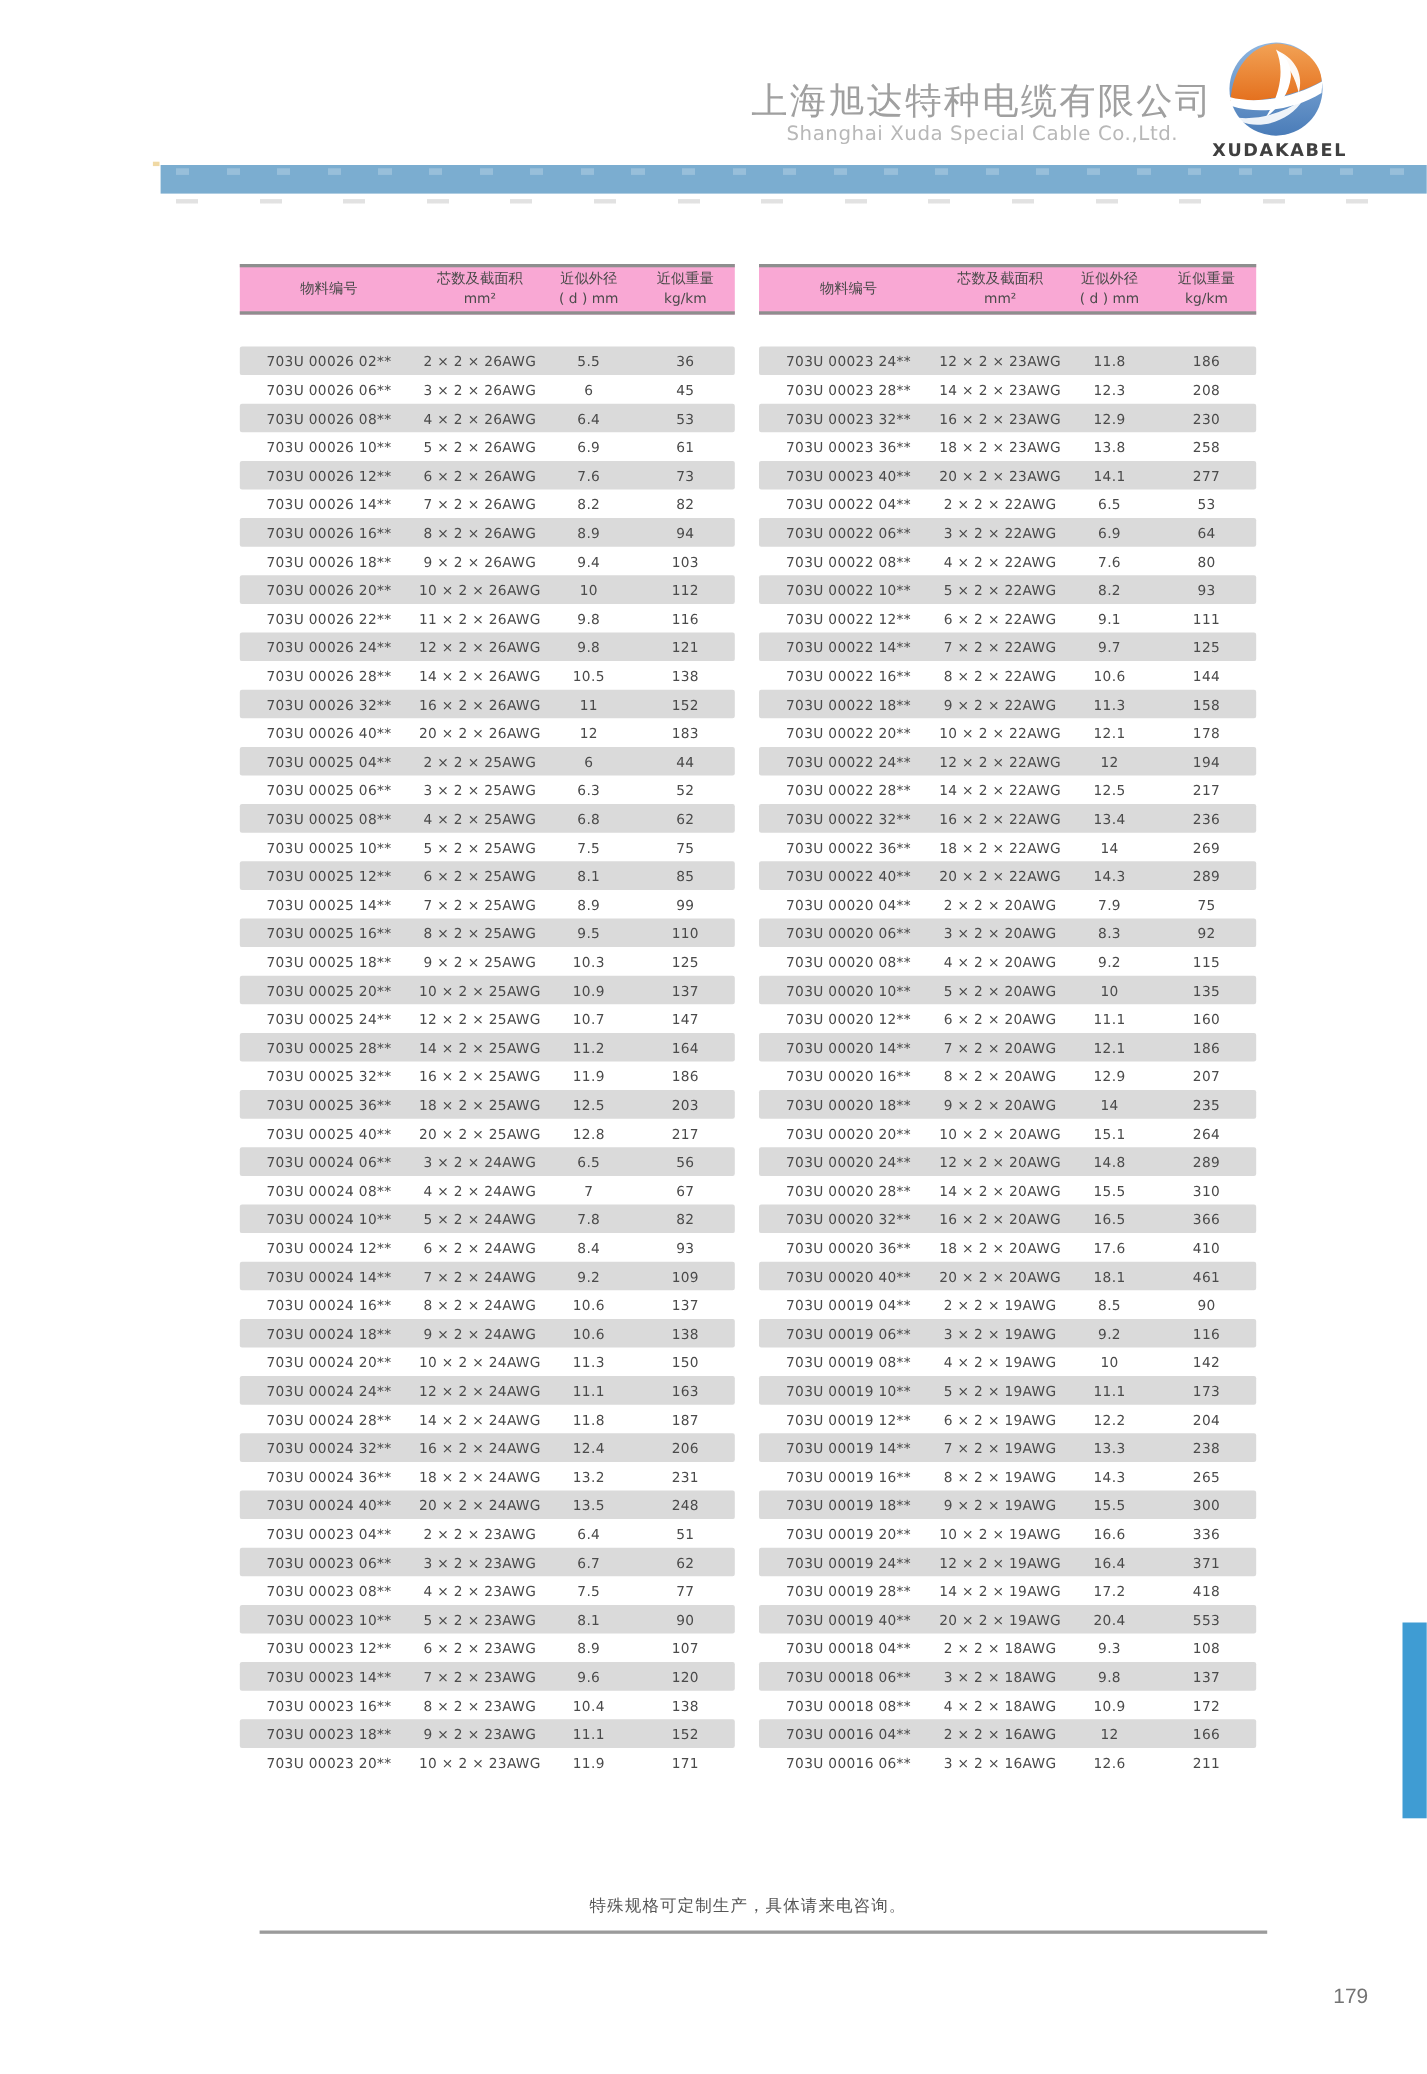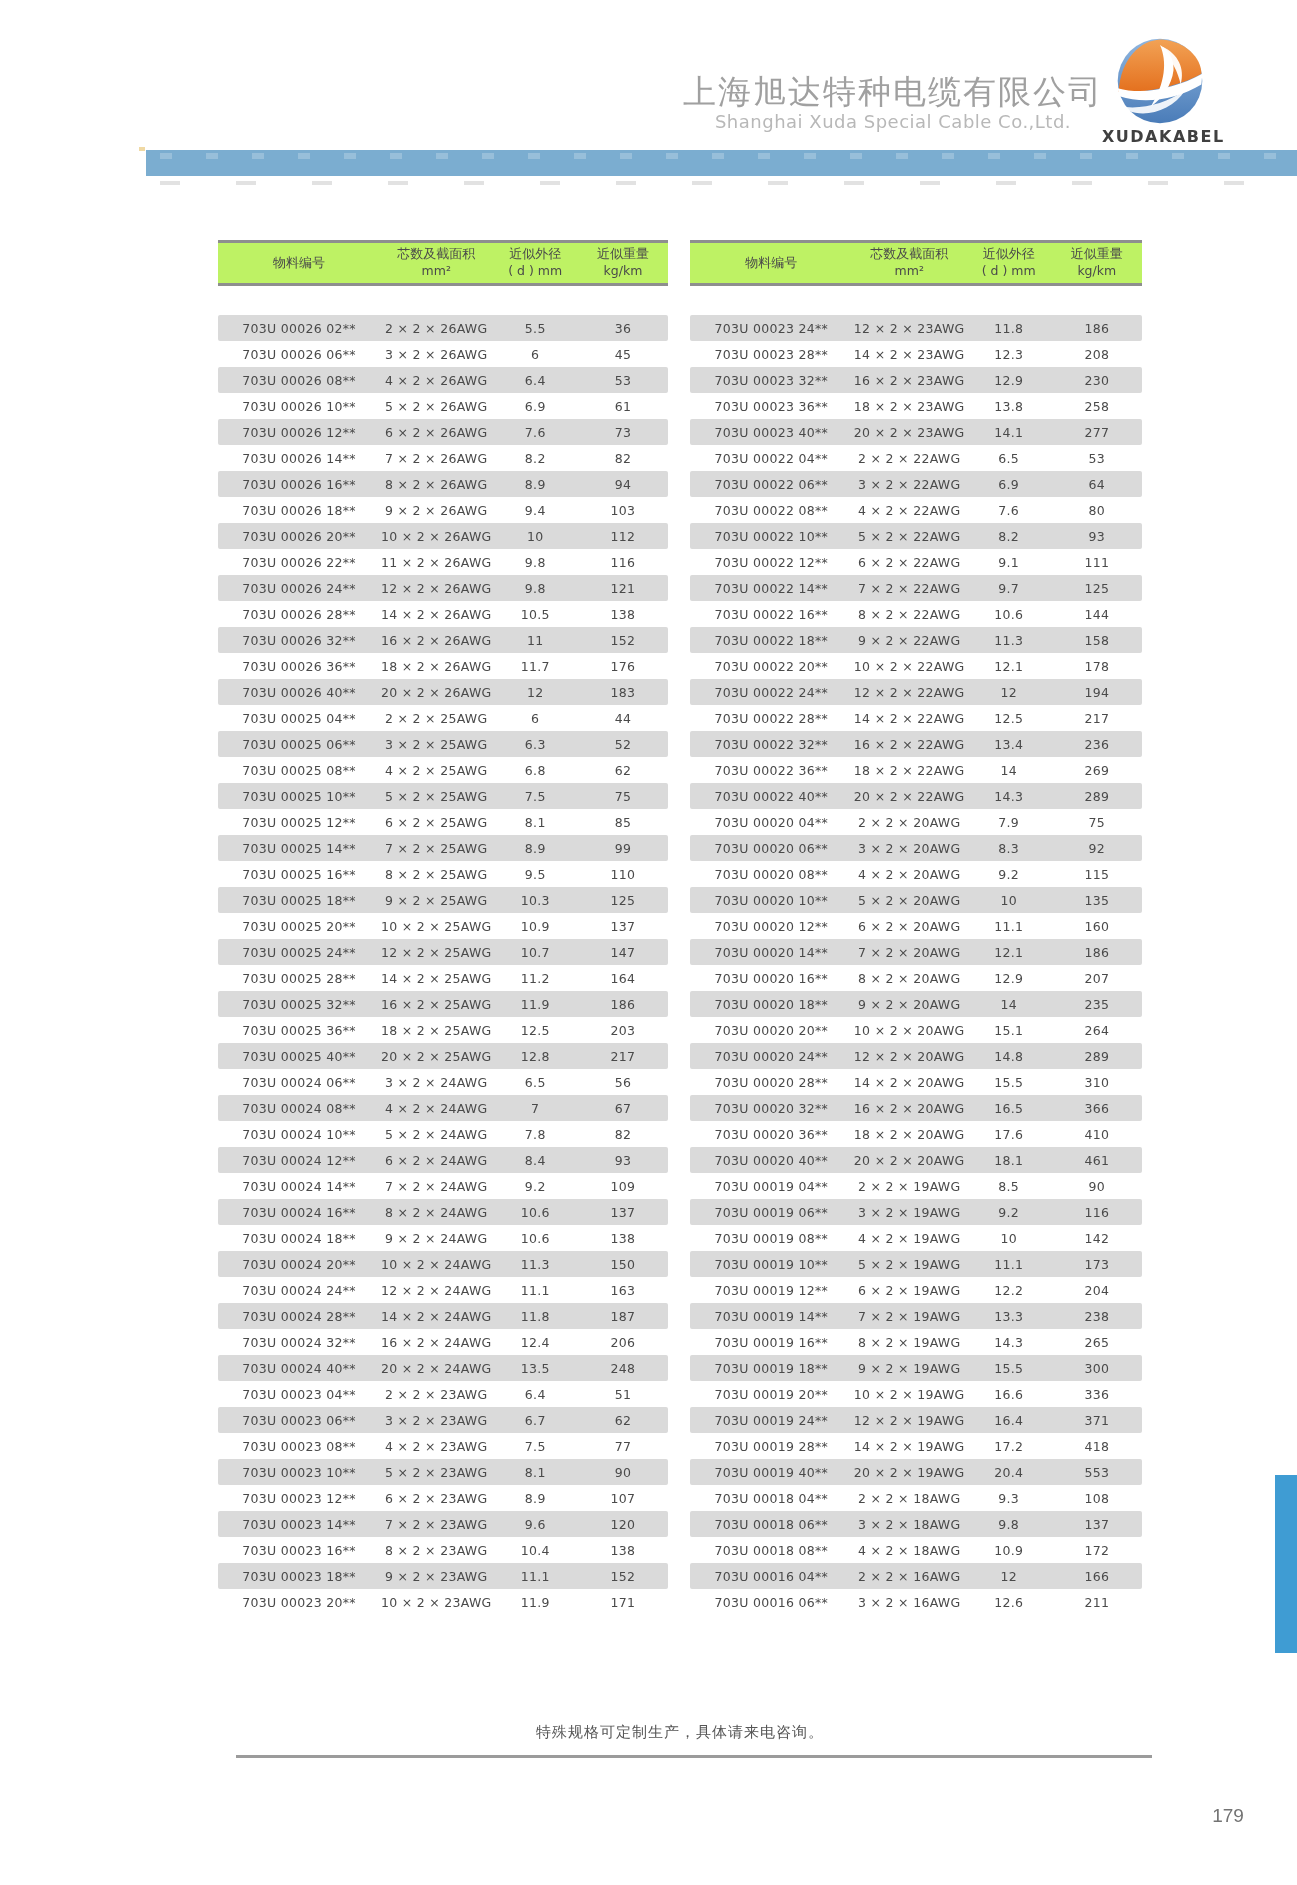--- a/index.html
+++ b/index.html
@@ -22,21 +22,21 @@
       background:repeating-linear-gradient(90deg,rgba(255,255,255,0.22) 0 12px,transparent 12px 46px);}
   .bar-tick{position:absolute;left:111px;top:147px;width:6px;height:4px;background:#f0d9a4;}
   .bar-dots{position:absolute;left:132px;right:0;top:181px;height:4px;
       background:repeating-linear-gradient(90deg,#e2e2e2 0 20px,transparent 20px 76px);}
 
   
   .spec-table{position:absolute;top:240px;width:450px;}
   #table-left{left:190px;}
   #table-right{left:662px;width:452px;}
   .thead{display:grid;grid-template-columns:36% 25% 19% 20%;align-items:center;
-         background:#bef264;height:40px;
+         background:#f9a8d4;height:40px;
          border-top:3px solid #8e8e8e;border-bottom:3px solid #8e8e8e;}
   .th{text-align:center;font-size:13px;color:#4a4a4a;line-height:1.3;}
   .th .l2{font-size:12.5px;}
   .tbody{margin-top:29px;}
   .tr{display:grid;grid-template-columns:36% 25% 19% 20%;align-items:center;height:26px;}
   .tr:nth-child(odd){background:#dadada;border-radius:2px;}
   .td{text-align:center;font-size:12.5px;color:#4a4a4a;white-space:nowrap;letter-spacing:0.3px;}
 
   
   .note{position:absolute;top:1723px;left:190px;width:924px;text-align:center;
@@ -173,26 +173,20 @@
           <div class="td">10.5</div>
           <div class="td">138</div>
         </div>
         <div class="tr">
           <div class="td">703U 00026 32**</div>
           <div class="td">16 × 2 × 26AWG</div>
           <div class="td">11</div>
           <div class="td">152</div>
         </div>
         <div class="tr">
-          <div class="td">703U 00026 36**</div>
-          <div class="td">18 × 2 × 26AWG</div>
-          <div class="td">11.7</div>
-          <div class="td">176</div>
-        </div>
-        <div class="tr">
           <div class="td">703U 00026 40**</div>
           <div class="td">20 × 2 × 26AWG</div>
           <div class="td">12</div>
           <div class="td">183</div>
         </div>
         <div class="tr">
           <div class="td">703U 00025 04**</div>
           <div class="td">2 × 2 × 25AWG</div>
           <div class="td">6</div>
           <div class="td">44</div>
@@ -335,20 +329,26 @@
           <div class="td">11.8</div>
           <div class="td">187</div>
         </div>
         <div class="tr">
           <div class="td">703U 00024 32**</div>
           <div class="td">16 × 2 × 24AWG</div>
           <div class="td">12.4</div>
           <div class="td">206</div>
         </div>
         <div class="tr">
+          <div class="td">703U 00024 36**</div>
+          <div class="td">18 × 2 × 24AWG</div>
+          <div class="td">13.2</div>
+          <div class="td">231</div>
+        </div>
+        <div class="tr">
           <div class="td">703U 00024 40**</div>
           <div class="td">20 × 2 × 24AWG</div>
           <div class="td">13.5</div>
           <div class="td">248</div>
         </div>
         <div class="tr">
           <div class="td">703U 00023 04**</div>
           <div class="td">2 × 2 × 23AWG</div>
           <div class="td">6.4</div>
           <div class="td">51</div>

